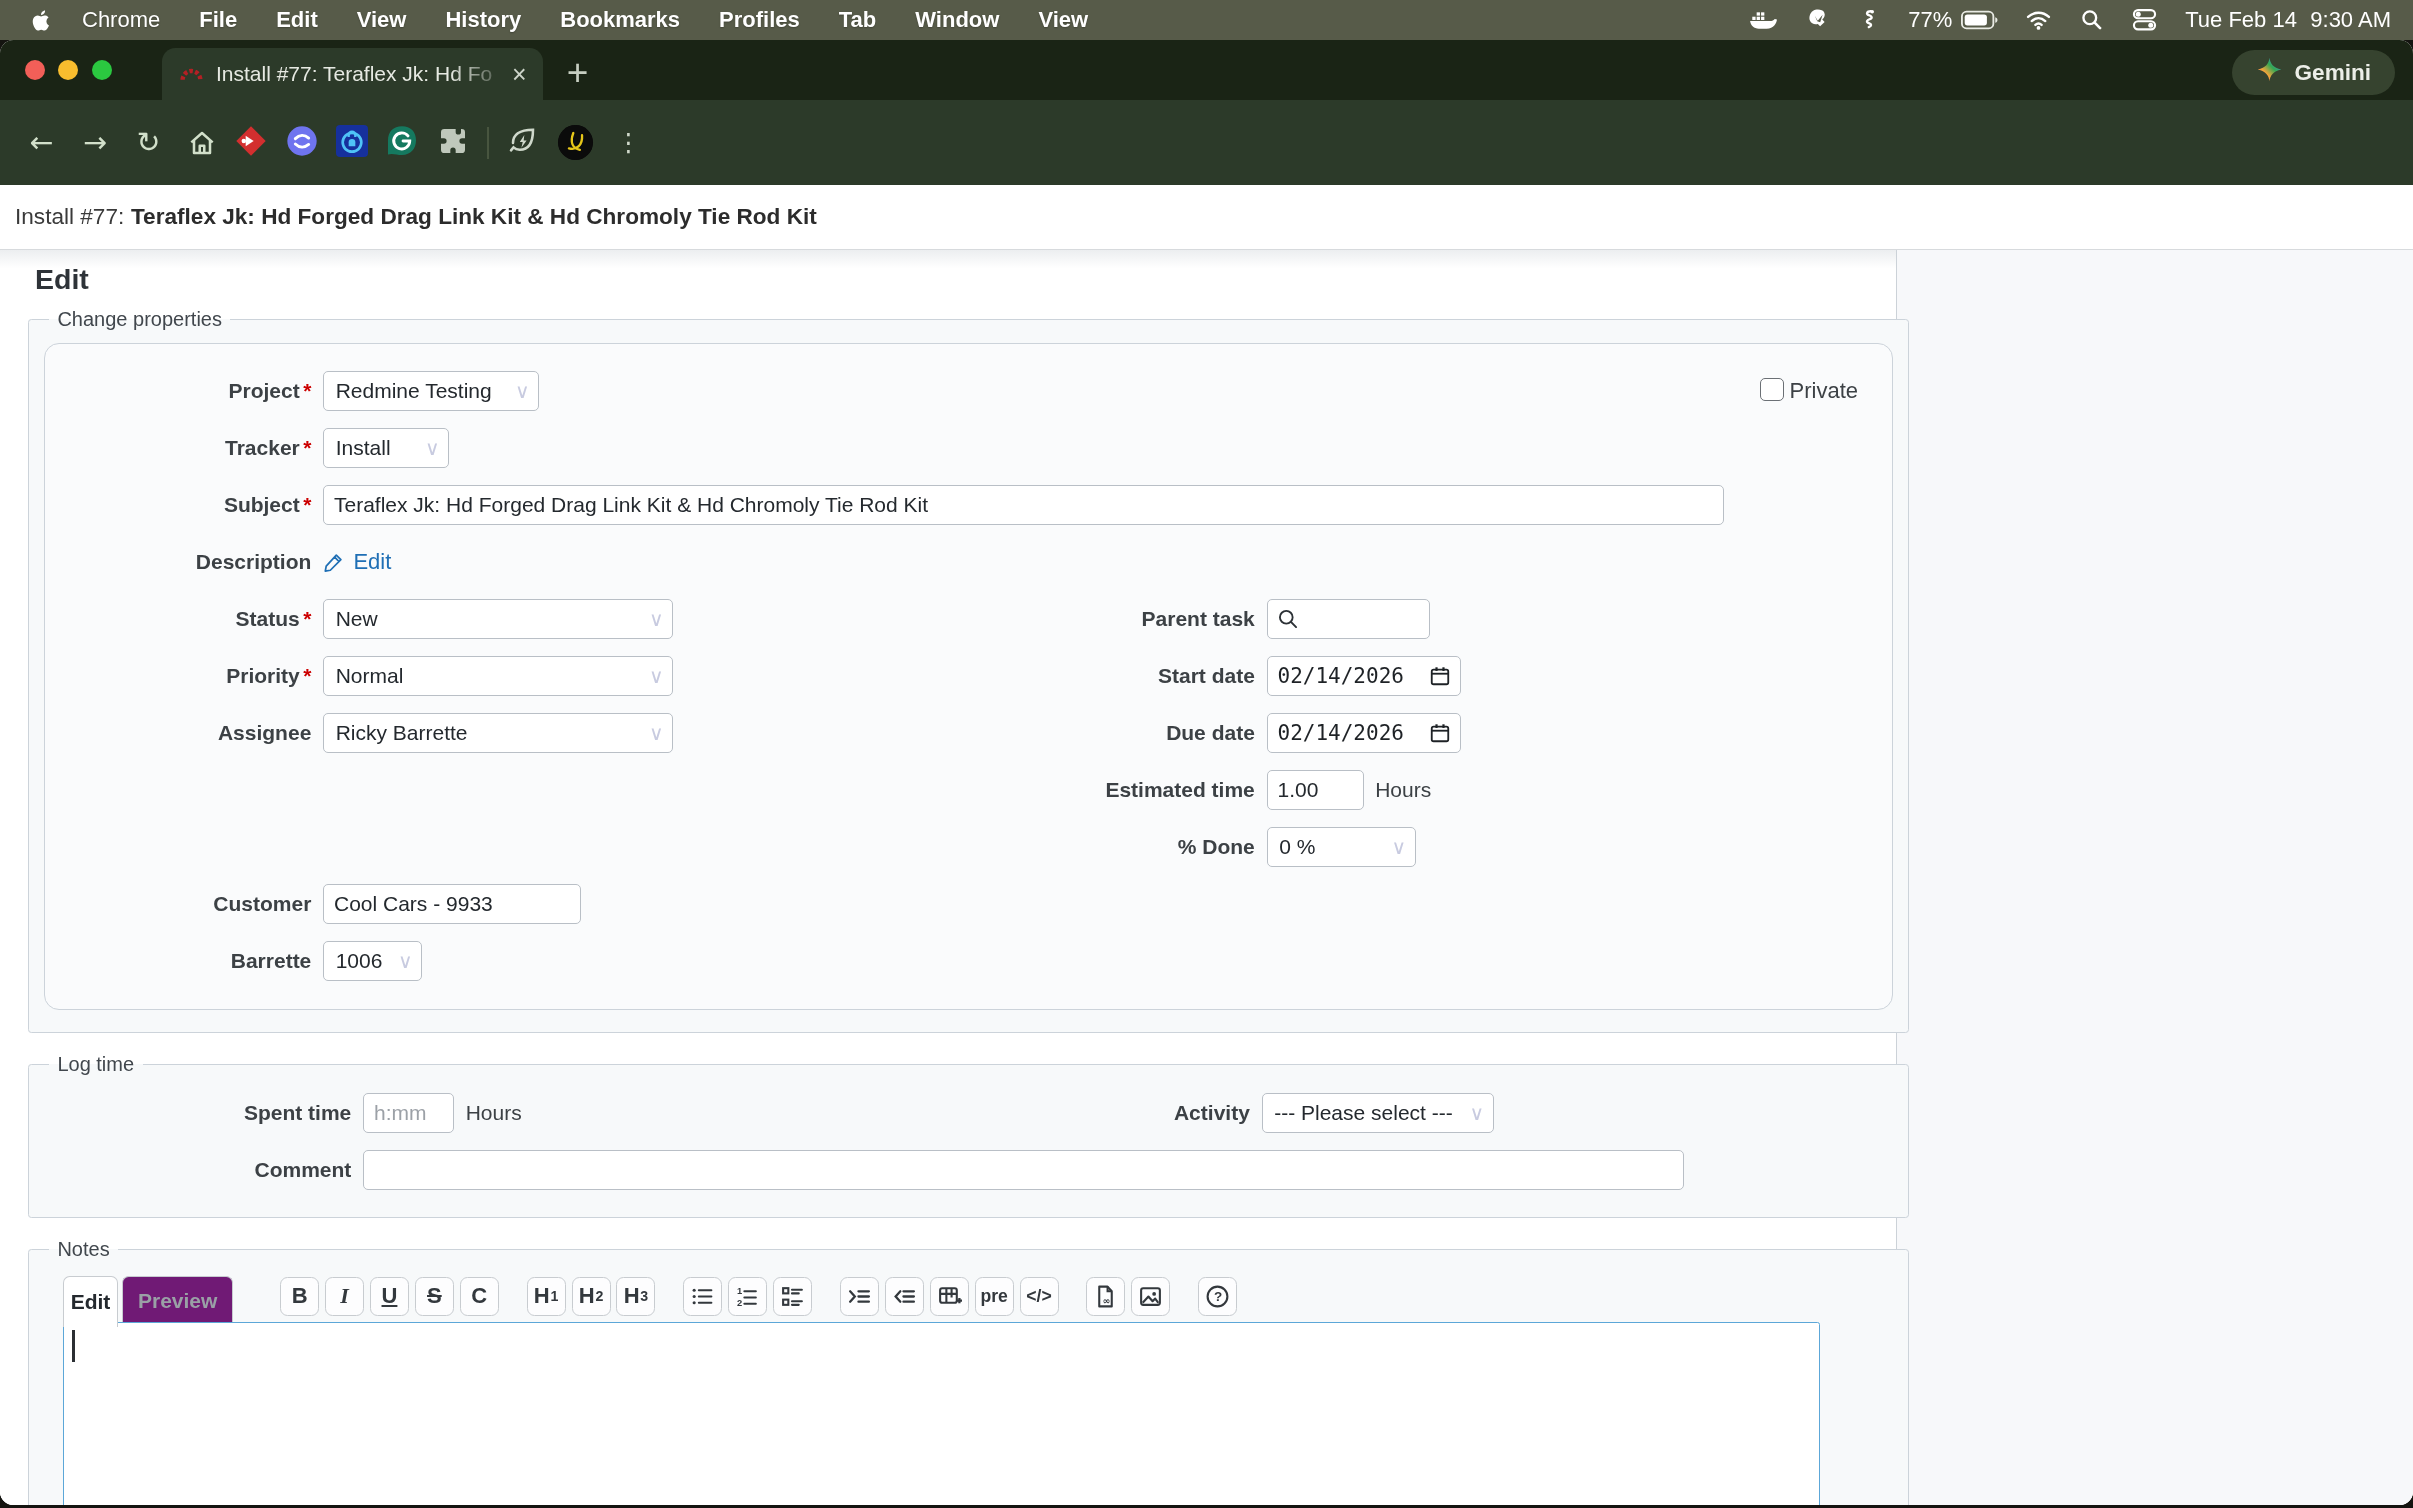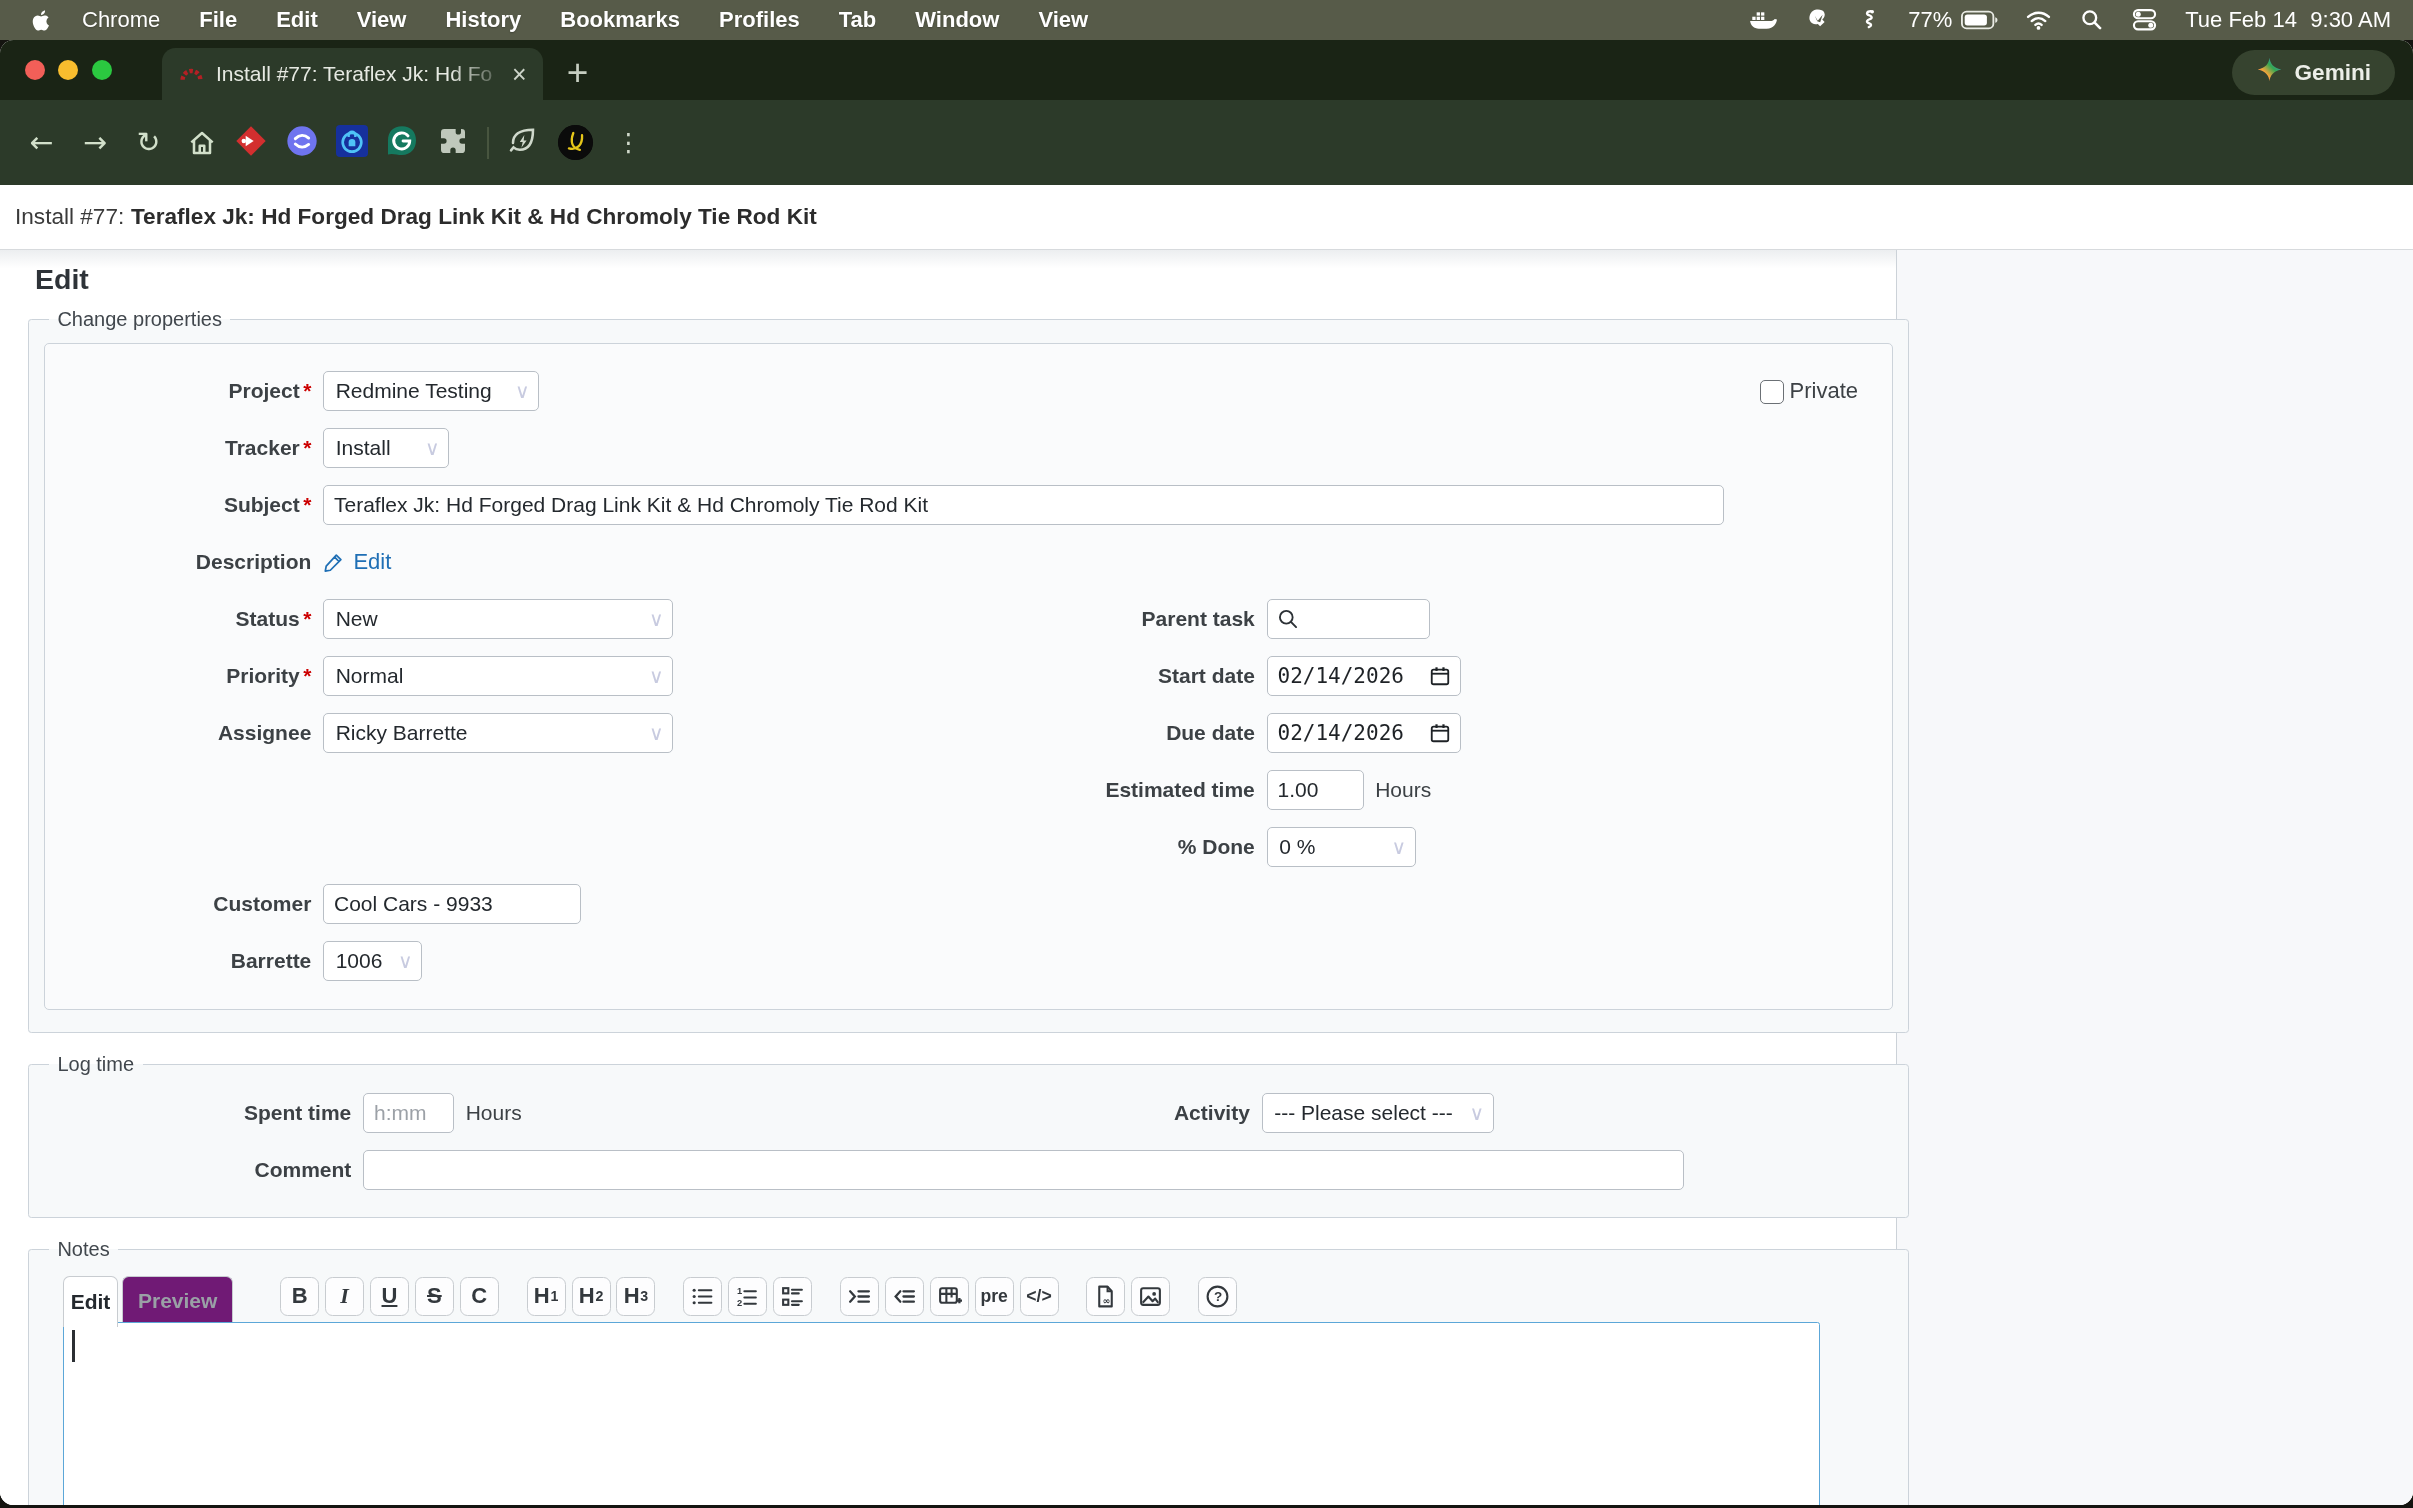--- a/index.html
+++ b/index.html
@@ -42,37 +42,37 @@
   .pagebar b { color:#2c2c2c; margin-left:6.7px; }
 
   .content { position:relative; height:1257px; display:flex; background:#fff; }
   .main { width:1897px; border-right:0.8px solid #ccd2d8; background:linear-gradient(#eceef0, #ffffff 18.4px); position:relative; }
   .rail { flex:1; background:#f7f8fa; }
 
   h2.pageedit { font-size:28.5px; font-weight:700; color:#2e3338; margin:13.4px 0 8.4px 35px; }
 
   fieldset.box { border:0.8px solid #ccd3da; border-radius:3.4px; background:#f7f9fa; margin:11.7px 0 0 28px; width:1881px; padding:0 0 18.4px 0; }
   fieldset.box legend { margin-left:20px; padding:0 8.4px; font-size:20px; color:#41474d; }
-  .innerbox { margin:11.7px 15px 3.4px 15px; border:0.8px solid #ccd3da; border-radius:5px; background:#fafbfc; padding:18.4px 0 20px 0; }
+  .innerbox { margin:11.7px 15px 3.4px 15px; border:0.8px solid #ccd3da; border-radius:15px; background:#fafbfc; padding:18.4px 0 20px 0; }
 
   .frow { display:flex; min-height:57px; align-items:center; }
   .half { width:50%; display:flex; align-items:center; }
   .lbl { width:278px; text-align:right; padding-right:11.7px; font-size:21px; font-weight:700; color:#3c4145; flex:none; }
   .half.rt .lbl { width:298px; }
   .req { color:#cc0000; font-weight:700; margin-left:3.4px; }
   .suffix { font-size:21px; color:#3c4145; margin-left:11.7px; }
 
   .sel { display:inline-flex; align-items:center; justify-content:space-between; background:#fff; border:0.8px solid #b9bfc6; border-radius:5px; height:40px; padding:0 8.4px 0 11.7px; font-size:21px; color:#24292e; }
   .sel .chev { color:#c8cbe0; font-size:20px; margin-left:11.7px; font-family:"DejaVu Sans", sans-serif; }
   .inp { background:#fff; border:0.8px solid #b9bfc6; border-radius:5px; height:40px; padding:0 10px; font-size:21px; color:#24292e; font-family:"Liberation Sans", sans-serif; }
   .inp::placeholder { color:#9ca1a7; }
   .dateinp { display:inline-flex; align-items:center; justify-content:space-between; width:194px; background:#fff; border:0.8px solid #b9bfc6; border-radius:5px; height:40px; padding:0 8.4px 0 10px; font-family:"DejaVu Sans Mono", monospace; font-size:21px; color:#1e2226; }
   .searchinp { display:inline-flex; align-items:center; width:163px; background:#fff; border:0.8px solid #b9bfc6; border-radius:5px; height:40px; padding:0 8.4px; }
   .editlink { display:flex; align-items:center; gap:8.4px; font-size:22px; color:#1f6fb5; }
-  .privwrap { margin-left:auto; margin-right:34px; display:flex; align-items:flex-end; gap:6px; font-size:22px; color:#3c4145; font-weight:500; }
+  .privwrap { margin-left:auto; margin-right:34px; display:flex; align-items:flex-start; gap:6px; font-size:22px; color:#3c4145; font-weight:500; }
   .chk { width:23.5px; height:23.5px; border:1.7px solid #6b7075; border-radius:5px; background:#fff; }
 
   .logrow .lbl { width:334px; }
   .logrow .half.rt .lbl { width:293px; }
 
   
   .notes-pad { padding:15px 0 0 34px; }
   .jstabs { display:flex; align-items:flex-end; }
   .jstab { height:49px; display:flex; align-items:center; justify-content:center; border:0.8px solid #c8ccd0; border-bottom:none; border-radius:6.7px 6.7px 0 0; font-size:21px; }
   .jstab.edit { width:55px; background:#fff; font-weight:700; color:#24292e; position:relative; z-index:3; height:51px; margin-bottom:-2.5px; }

